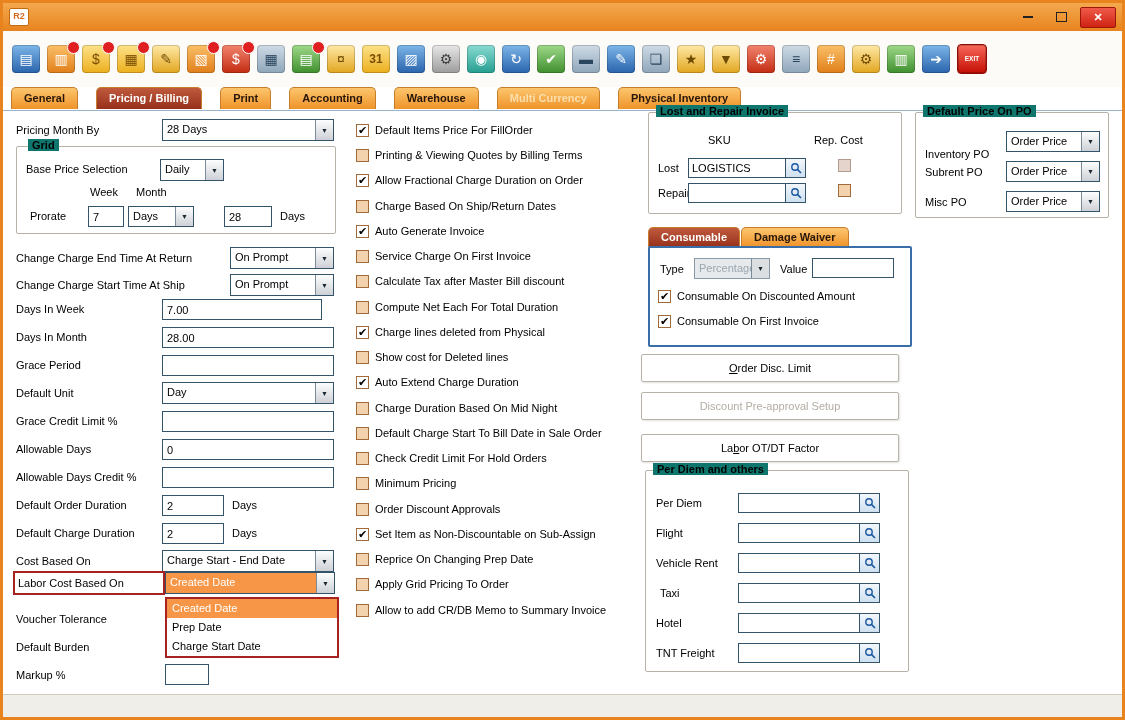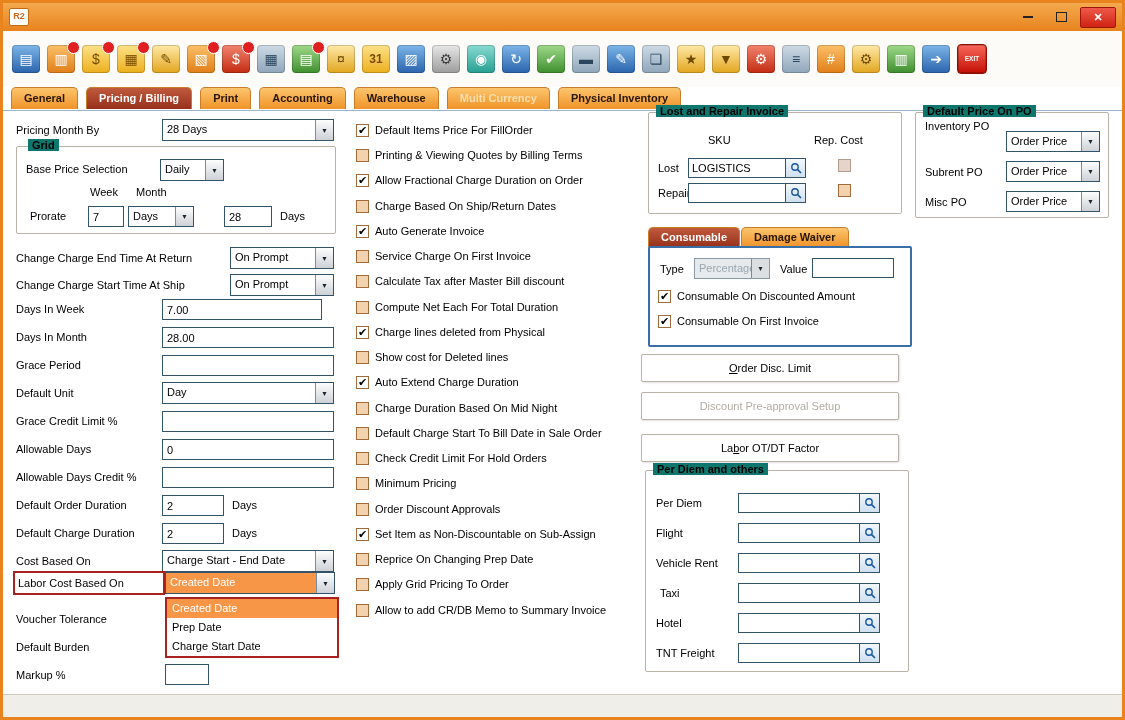--- a/index.html
+++ b/index.html
@@ -38,21 +38,21 @@
   .c-steel{background:linear-gradient(#cfdbe6,#8fa6ba);color:#29465e}
   .c-gray{background:linear-gradient(#e8e8e8,#9c9c9c);color:#3c3c3c}
   .c-teal{background:linear-gradient(#8adbd2,#259e90);color:#fff}
   .c-red{background:linear-gradient(#f2846f,#c22c12);color:#fff}
   .c-gold{background:linear-gradient(#ffe9a8,#e2a61f);color:#6e4a00}
   .c-exit{background:linear-gradient(#f7685a,#c40f04);color:#fff;border:1px solid #8e0b02}
 
   
   .tabstrip{position:absolute;left:3px;top:87px;right:3px;height:23px;padding-left:8px;
             border-bottom:1px solid #9db3c9;background:#fff;white-space:nowrap}
-  .tab{display:inline-block;height:21px;line-height:21px;padding:0 12px;margin-right:5px;
+  .tab{display:inline-block;height:21px;line-height:21px;padding:0 12px;margin-right:15px;
        border-radius:5px 5px 0 0;background:linear-gradient(#fcc56d,#ef932a);
        border:1px solid #c87d2b;border-bottom:none;font-size:11px;font-weight:bold;color:#27160a;vertical-align:bottom}
   .tab.active{background:linear-gradient(#c05a3d,#96301b);color:#fff}
   .tab.disabled{color:#fadfae}
 
   
   .lbl{position:absolute;font-size:11px;white-space:nowrap}
   .b{font-weight:normal}
   .field{position:absolute;height:21px;border:1.5px solid #33536b;font-size:11px;padding:1px 4px;
          box-sizing:border-box;background:#fff;color:#000;font-family:inherit}
@@ -490,21 +490,21 @@
     <span class="sbtn" data-name="search-icon">
       <svg width="12" height="12" viewBox="0 0 12 12">
         <circle cx="5" cy="5" r="3.2" fill="none" stroke="#1a57a0" stroke-width="1.4"></circle>
         <line x1="7.6" y1="7.6" x2="11" y2="11" stroke="#1a57a0" stroke-width="1.6"></line>
       </svg>
     </span>
   </div>
 
 <div class="gbox" style="left:915px;top:112px;width:192px;height:104px" data-name="default-price-po-groupbox"></div>
 <span class="legend" style="left:923px;top:105px" data-name="default-price-po-legend">Default Price On PO</span>
-<span class="lbl" style="left:925px;top:120px" data-name="inventory-po-label">Inventory PO</span>
+<span class="lbl" style="left:925px;top:148px" data-name="inventory-po-label">Inventory PO</span>
 <div class="combo" style="left:1006px;top:131px;width:94px;height:21px" data-name="inventory-po-select">
   <span class="txt">Order Price</span>
     <span class="arr" data-name="chevron-down-icon"></span>
 </div>
 <span class="lbl" style="left:925px;top:166px" data-name="subrent-po-label">Subrent PO</span>
 <div class="combo" style="left:1006px;top:161px;width:94px;height:21px" data-name="subrent-po-select">
   <span class="txt">Order Price</span>
     <span class="arr" data-name="chevron-down-icon"></span>
 </div>
 <span class="lbl" style="left:925px;top:196px" data-name="misc-po-label">Misc PO</span>

